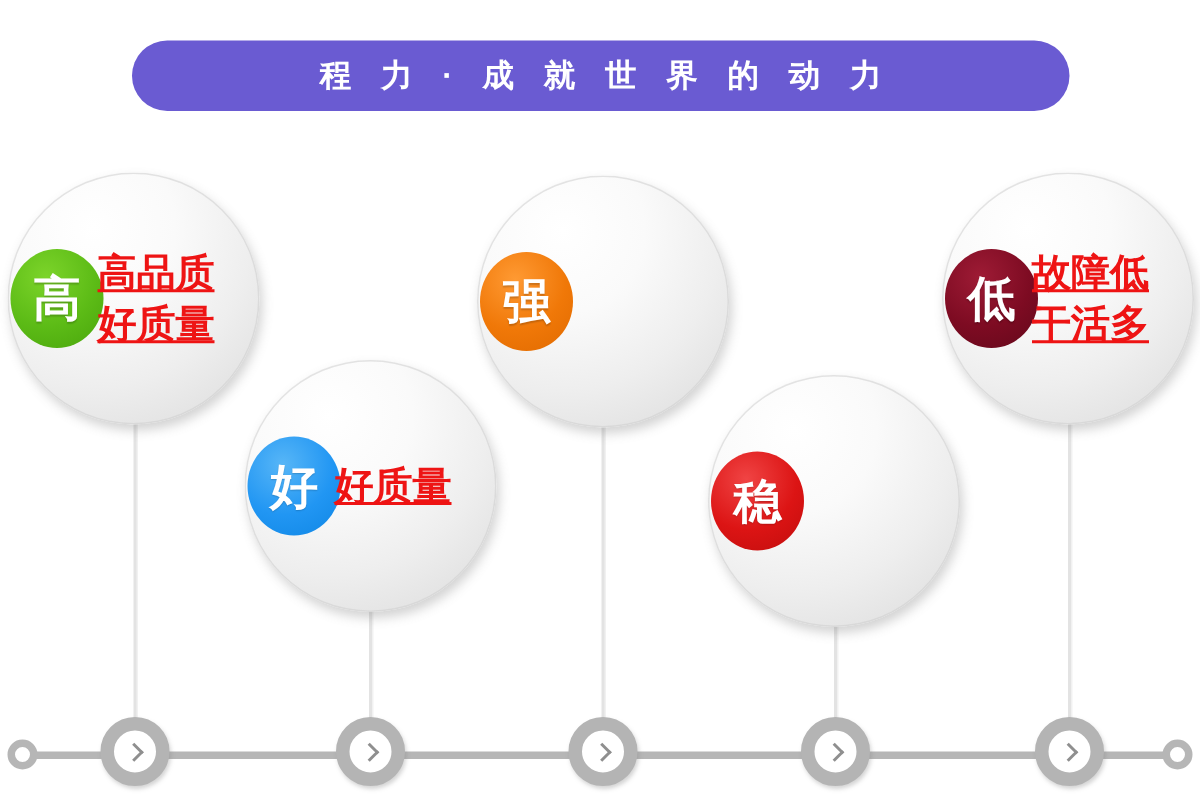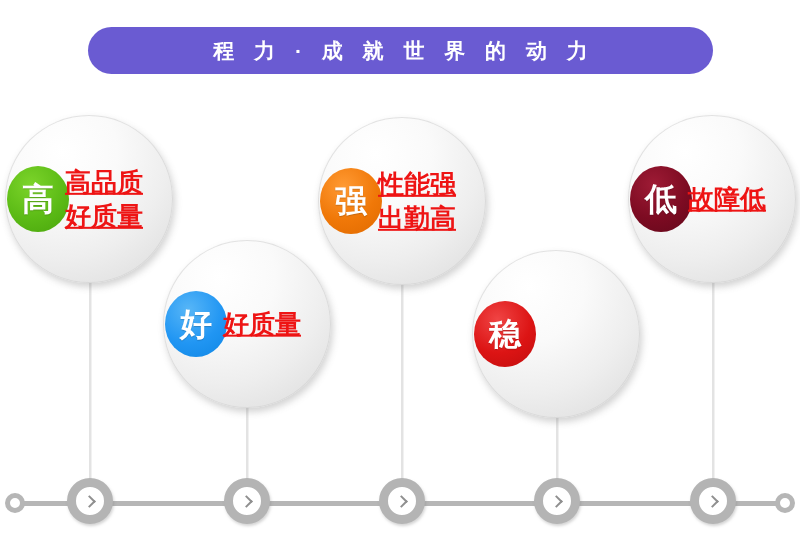--- a/index.html
+++ b/index.html
@@ -185,38 +185,35 @@
     <div class="badge blue">好</div>
     <div class="bubble-lines">
       <div class="line1">好质量</div>
     </div>
   </div>
 </div>
 
 <div class="bubble" style="left:318px; top:117px;">
   <div class="bubble-inner">
     <div class="badge orange">强</div>
-    <div class="bubble-lines">
-      <div class="line1">性能强</div>
-      <div class="line2">出勤高</div>
-    </div>
   </div>
 </div>
 
 <div class="bubble" style="left:472px; top:250px;">
   <div class="bubble-inner">
     <div class="badge red">稳</div>
   </div>
 </div>
 
 <div class="bubble" style="left:628px; top:115px;">
   <div class="bubble-inner">
     <div class="badge maroon">低</div>
     <div class="bubble-lines">
       <div class="line1">故障低</div>
+      <div class="line2">干活多</div>
     </div>
   </div>
 </div>
 
 <div id="timeline">
   <div id="timeline-rail"></div>
   <div class="end-dot" id="end-dot-left"></div>
   <div class="end-dot" id="end-dot-right"></div>
 
   <div class="node" style="left:90px;">

